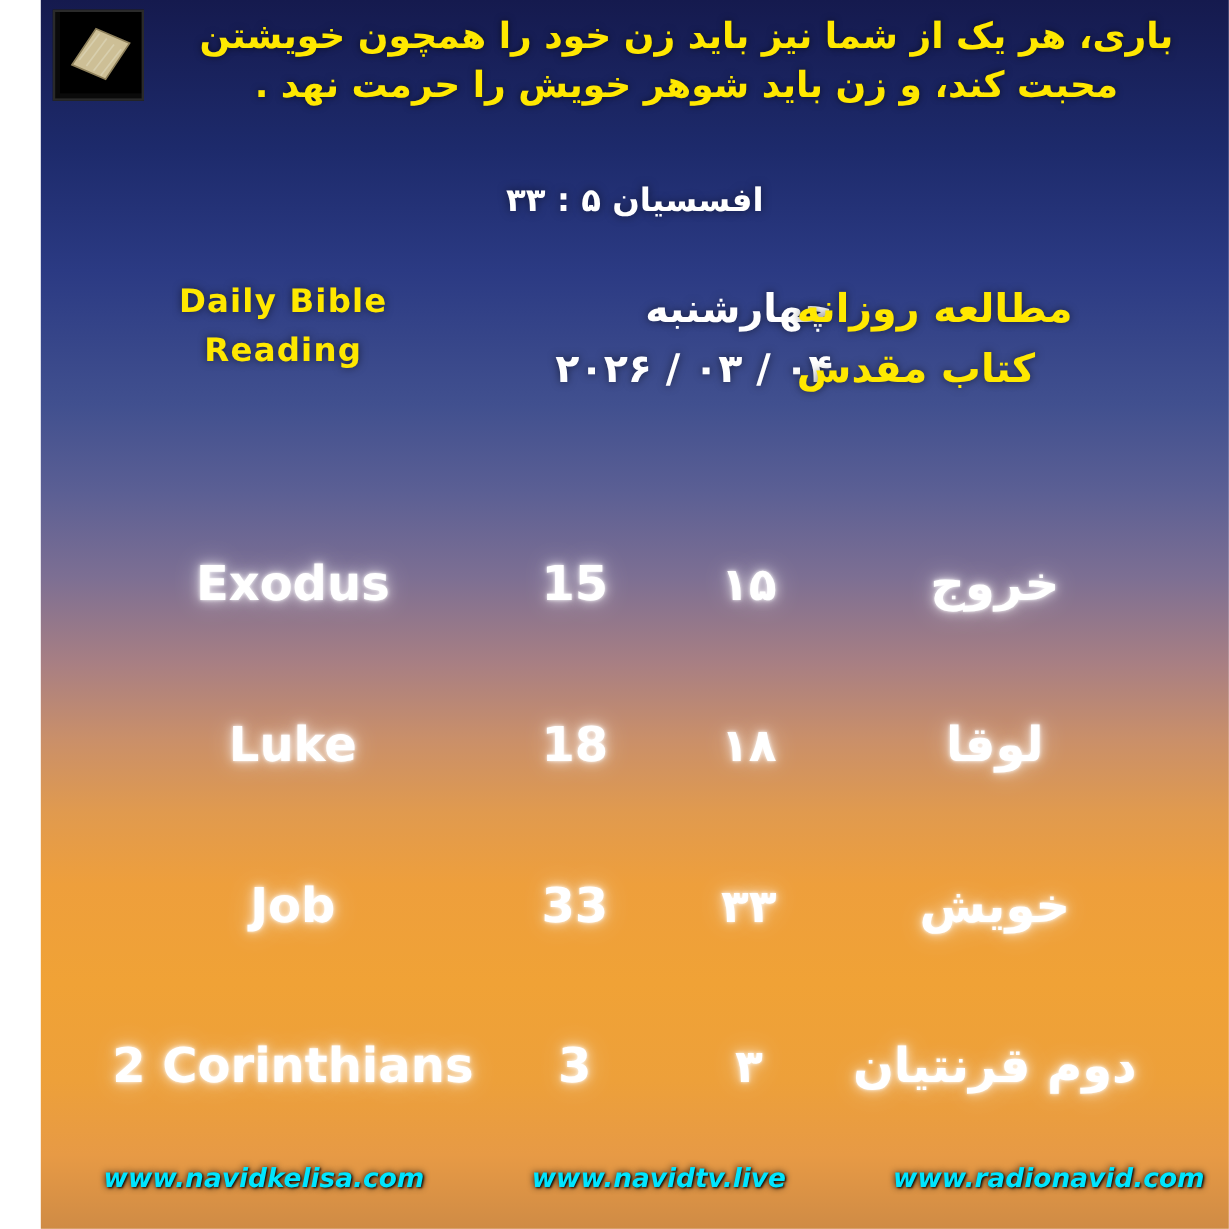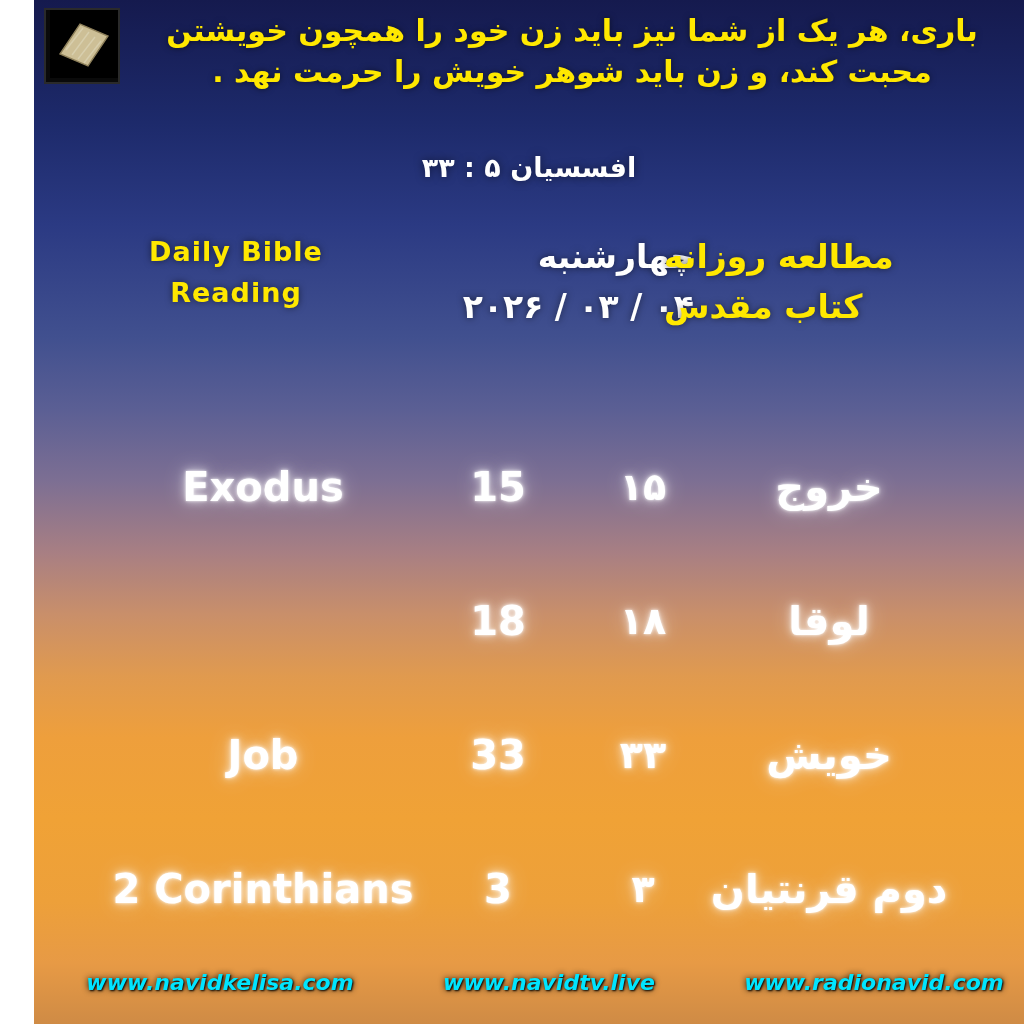--- a/index.html
+++ b/index.html
@@ -128,21 +128,20 @@
   
   .readings {
     position: absolute;
     top: 420px;
     left: 0;
     right: 0;
   }
   .reading-row {
     position: relative;
     height: 134px;
-    margin-left: 19px;
   }
   .cell {
     position: absolute;
     top: 0;
     height: 134px;
     display: flex;
     align-items: center;
     color: #ffffff;
     font-weight: bold;
     text-shadow:
@@ -245,20 +244,21 @@
   <div class="readings">
 
     <div class="reading-row">
       <div class="cell cell-en">Exodus</div>
       <div class="cell cell-ch-en">15</div>
       <div class="cell cell-ch-fa">۱۵</div>
       <div class="cell cell-fa">خروج</div>
     </div>
 
     <div class="reading-row">
+      <div class="cell cell-en">Luke</div>
       <div class="cell cell-ch-en">18</div>
       <div class="cell cell-ch-fa">۱۸</div>
       <div class="cell cell-fa">لوقا</div>
     </div>
 
     <div class="reading-row">
       <div class="cell cell-en">Job</div>
       <div class="cell cell-ch-en">33</div>
       <div class="cell cell-ch-fa">۳۳</div>
       <div class="cell cell-fa">خویش</div>

